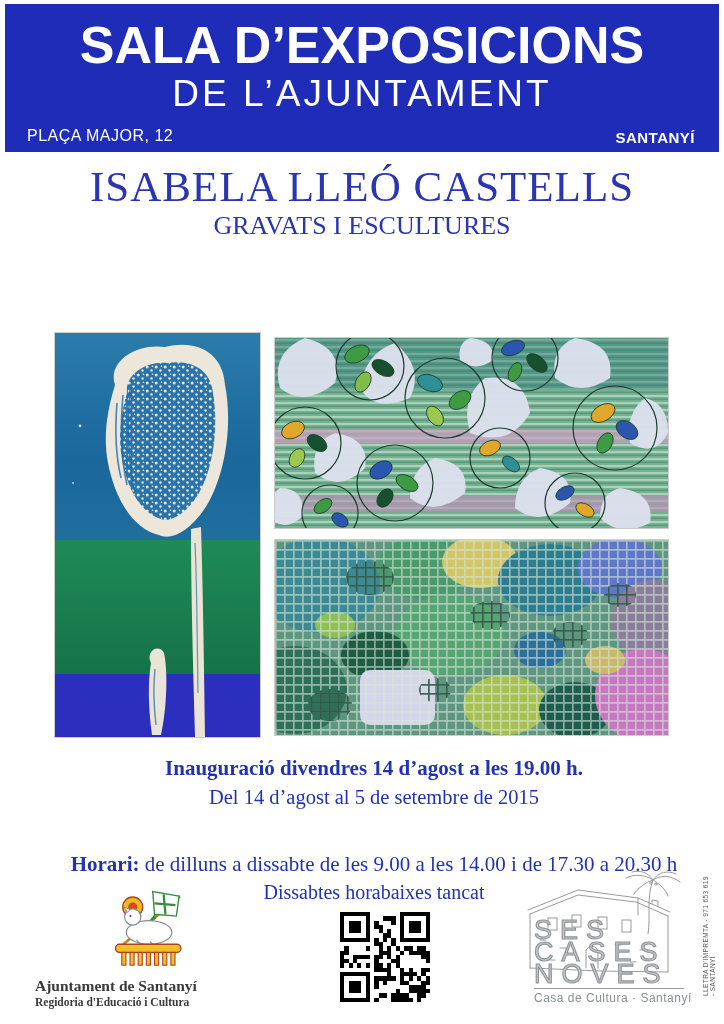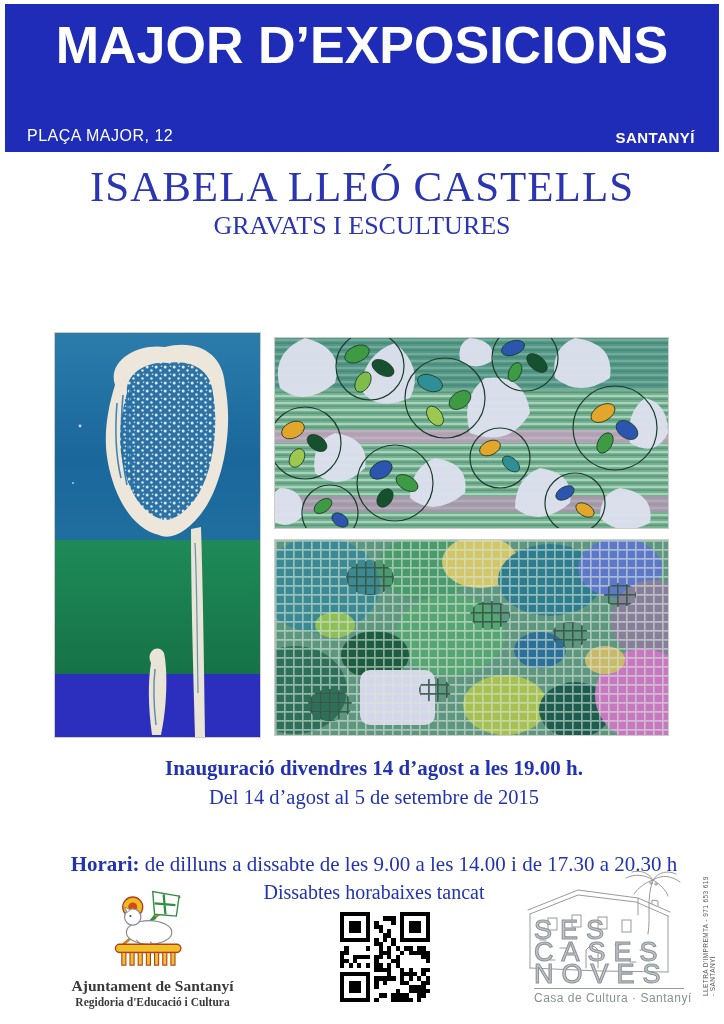--- a/index.html
+++ b/index.html
@@ -27,21 +27,21 @@
   .art-br{left:275px;top:540px;width:393px;height:195px;}
   
   .details{position:absolute;left:0;top:756px;width:724px;text-align:center;color:#2233b2;padding-left:12px;}
   .details .l1{font-size:21px;font-weight:bold;}
   .details .l2{font-size:20.5px;margin-top:5px;}
   .details .l3{font-size:21px;margin-top:43px;}
   .details .l3 b{font-weight:bold;}
   .details .l4{font-size:20px;margin-top:4px;}
   
   .coa{position:absolute;left:100px;top:886px;width:100px;height:92px;}
-  .org{position:absolute;left:35px;top:977px;width:235px;text-align:center;color:#3a3a3a;}
+  .org{position:absolute;left:35px;top:977px;width:235px;text-align:left;color:#3a3a3a;}
   .org .o1{font-size:15.5px;font-weight:bold;}
   .org .o2{font-size:11.5px;font-weight:bold;margin-top:1px;}
   .qr{position:absolute;left:340px;top:912px;width:90px;height:90px;}
   .ses{position:absolute;left:520px;top:870px;width:178px;height:135px;
        font-family:"Liberation Sans",sans-serif;}
   .ses svg{position:absolute;left:0;top:0;width:178px;height:120px;}
   .ses .w{position:absolute;left:14px;font-size:27px;line-height:20px;letter-spacing:8px;
           color:#c3c7cd;-webkit-text-stroke:1.1px #8f9499;font-weight:400;}
   .ses .w1{top:50px;} .ses .w2{top:72px;} .ses .w3{top:94px;}
   .ses .rule{position:absolute;left:14px;top:118px;width:150px;height:1px;background:#9a9a9a;}
@@ -50,21 +50,22 @@
   .credit{position:absolute;right:8px;top:876px;height:120px;writing-mode:vertical-rl;
           transform:rotate(180deg);font-family:"Liberation Sans",sans-serif;font-size:6.5px;
           color:#5a5a5a;letter-spacing:.4px;}
 </style>
 </head>
 <body>
 
 <div class="poster">
 
   <div class="header">
-    <h1>MAJOR D’EXPOSICIONS</h1>
+    <h1>SALA D’EXPOSICIONS</h1>
+    <h2>DE L’AJUNTAMENT</h2>
     <div class="hdr-address">PLAÇA MAJOR, 12</div>
     <div class="hdr-city">SANTANYÍ</div>
   </div>
 
   <div class="titles">
     <div class="artist">ISABELA LLEÓ CASTELLS</div>
     <div class="kind">GRAVATS I ESCULTURES</div>
   </div>
 
   <div class="art art-left">

